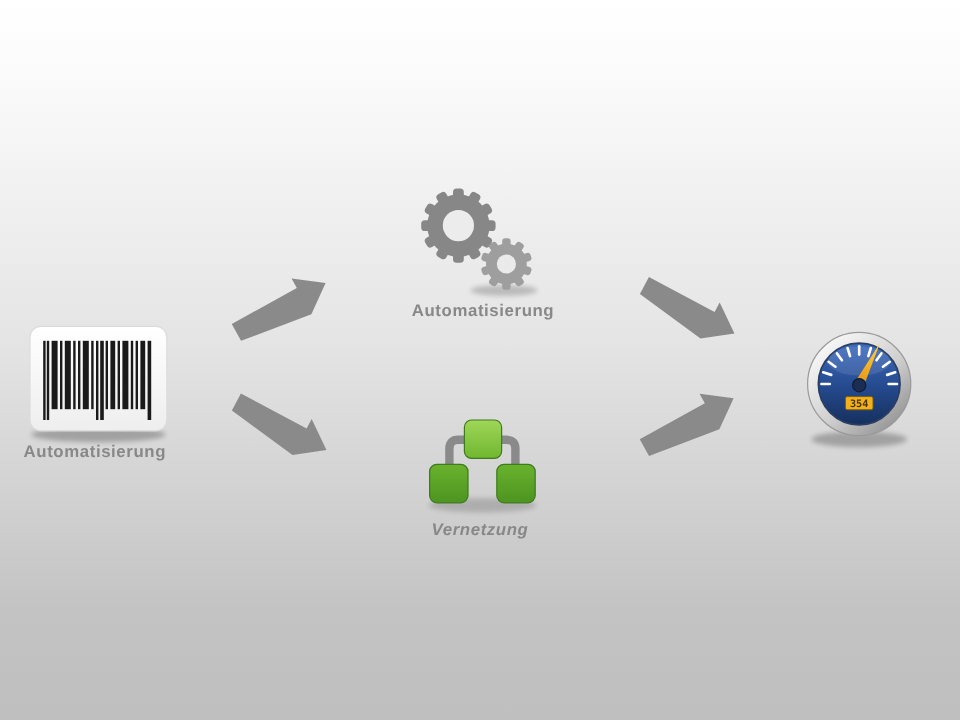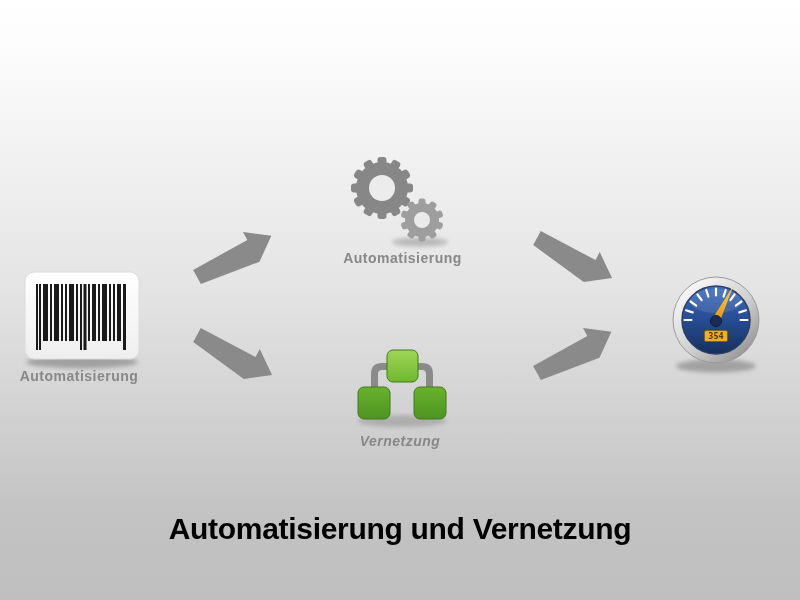--- a/index.html
+++ b/index.html
@@ -177,16 +177,15 @@
       <rect x="704.5" y="330.5" width="23" height="11" rx="1.5" fill="#f2b01e" stroke="#7a5c0a" stroke-width="0.8"></rect>
       <text x="716" y="339.3" text-anchor="middle" font-size="8.5" font-weight="bold" font-family="DejaVu Sans Mono, monospace" fill="#4a3505">354</text>
     </g>
   </svg>
 
   <div class="node-label lbl-digitalisierung">Automatisierung</div>
   <div class="node-label lbl-automatisierung">Automatisierung</div>
   <div class="node-label lbl-vernetzung">Vernetzung</div>
 
   <div class="slide-title">
-    <span>Automatisierung und Vernetzung</span>
   </div>
 
 </div>
 
 </body></html>

